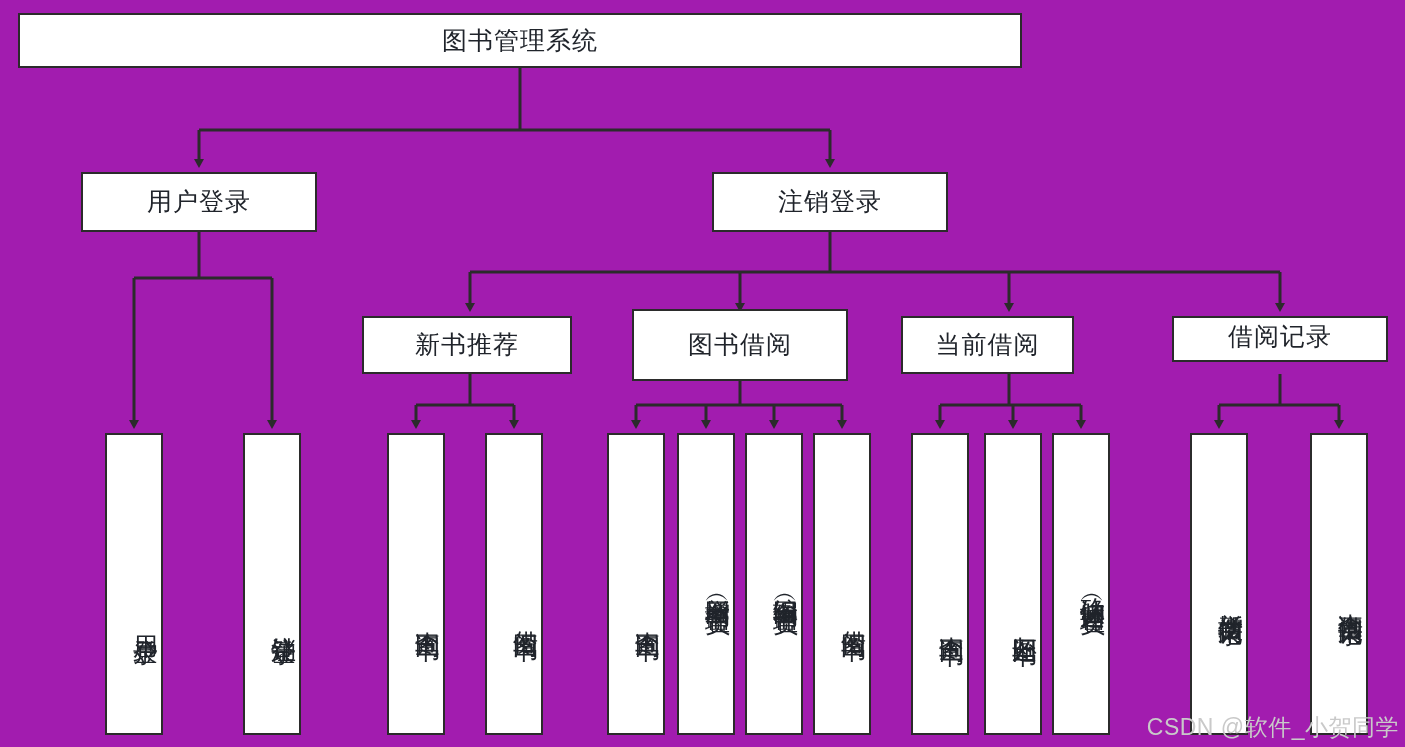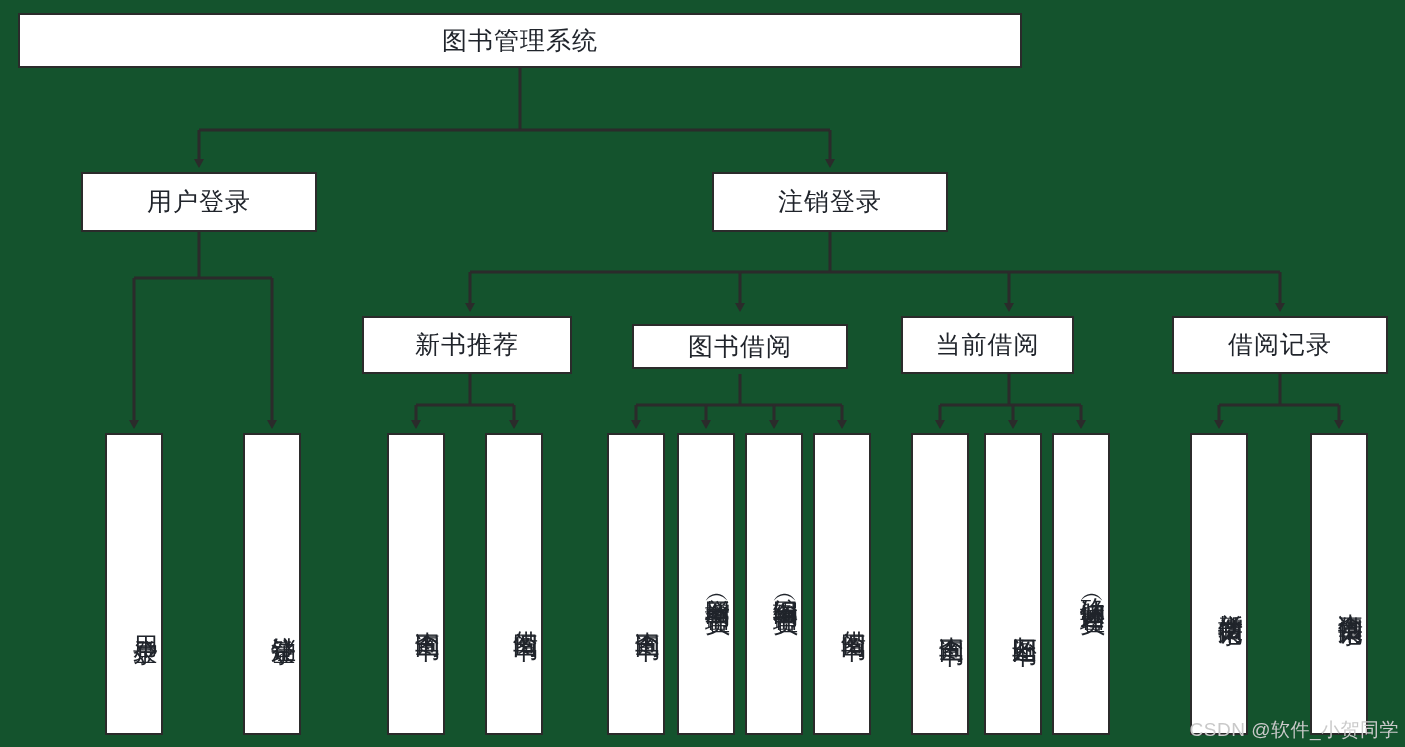--- a/index.html
+++ b/index.html
@@ -7,21 +7,21 @@
     padding: 0;
     background: #ffffff;
   }
   body {
     font-family: "Liberation Sans", "DejaVu Sans", sans-serif;
   }
   #canvas {
     position: relative;
     width: 1405px;
     height: 747px;
-    background: #14532d;
+    background: #a21caf;
     overflow: hidden;
   }
   #wires {
     position: absolute;
     left: 0;
     top: 0;
     width: 1405px;
     height: 747px;
   }
   .node {
@@ -55,21 +55,21 @@
   .node.vert .vtext {
     writing-mode: vertical-rl;
     text-orientation: upright;
     display: block;
     text-align: center;
   }
   .watermark {
     position: absolute;
     right: 6px;
     bottom: 4px;
-    font-size: 19px;
+    font-size: 23px;
     color: #c9c9c9;
     white-space: nowrap;
     letter-spacing: 0.5px;
   }
 </style>
 </head>
 <body>
 
 <div id="canvas">
 
@@ -130,27 +130,27 @@
   <div class="node horiz" style="left:81px; top:172px; width:236px; height:60px;">
     <span>用户登录</span>
   </div>
   <div class="node horiz" style="left:712px; top:172px; width:236px; height:60px;">
     <span>注销登录</span>
   </div>
 
   <div class="node horiz" style="left:362px; top:316px; width:210px; height:58px;">
     <span>新书推荐</span>
   </div>
-  <div class="node horiz" style="left:632px; top:324px; width:216px; height:45px;">
+  <div class="node horiz" style="left:632px; top:309px; width:216px; height:72px;">
     <span>图书借阅</span>
   </div>
   <div class="node horiz" style="left:901px; top:316px; width:173px; height:58px;">
     <span>当前借阅</span>
   </div>
-  <div class="node horiz" style="left:1172px; top:316px; width:216px; height:58px;">
+  <div class="node horiz" style="left:1172px; top:316px; width:216px; height:46px;font-family:Liberation Mono, monospace;">
     <span>借阅记录</span>
   </div>
 
   <div class="node vert" style="left:105px; top:433px; width:58px; height:302px; padding-top:72px;">
     <span class="vtext">用户登录</span>
   </div>
   <div class="node vert" style="left:243px; top:433px; width:58px; height:302px; padding-top:72px;">
     <span class="vtext">注销登录</span>
   </div>
 

